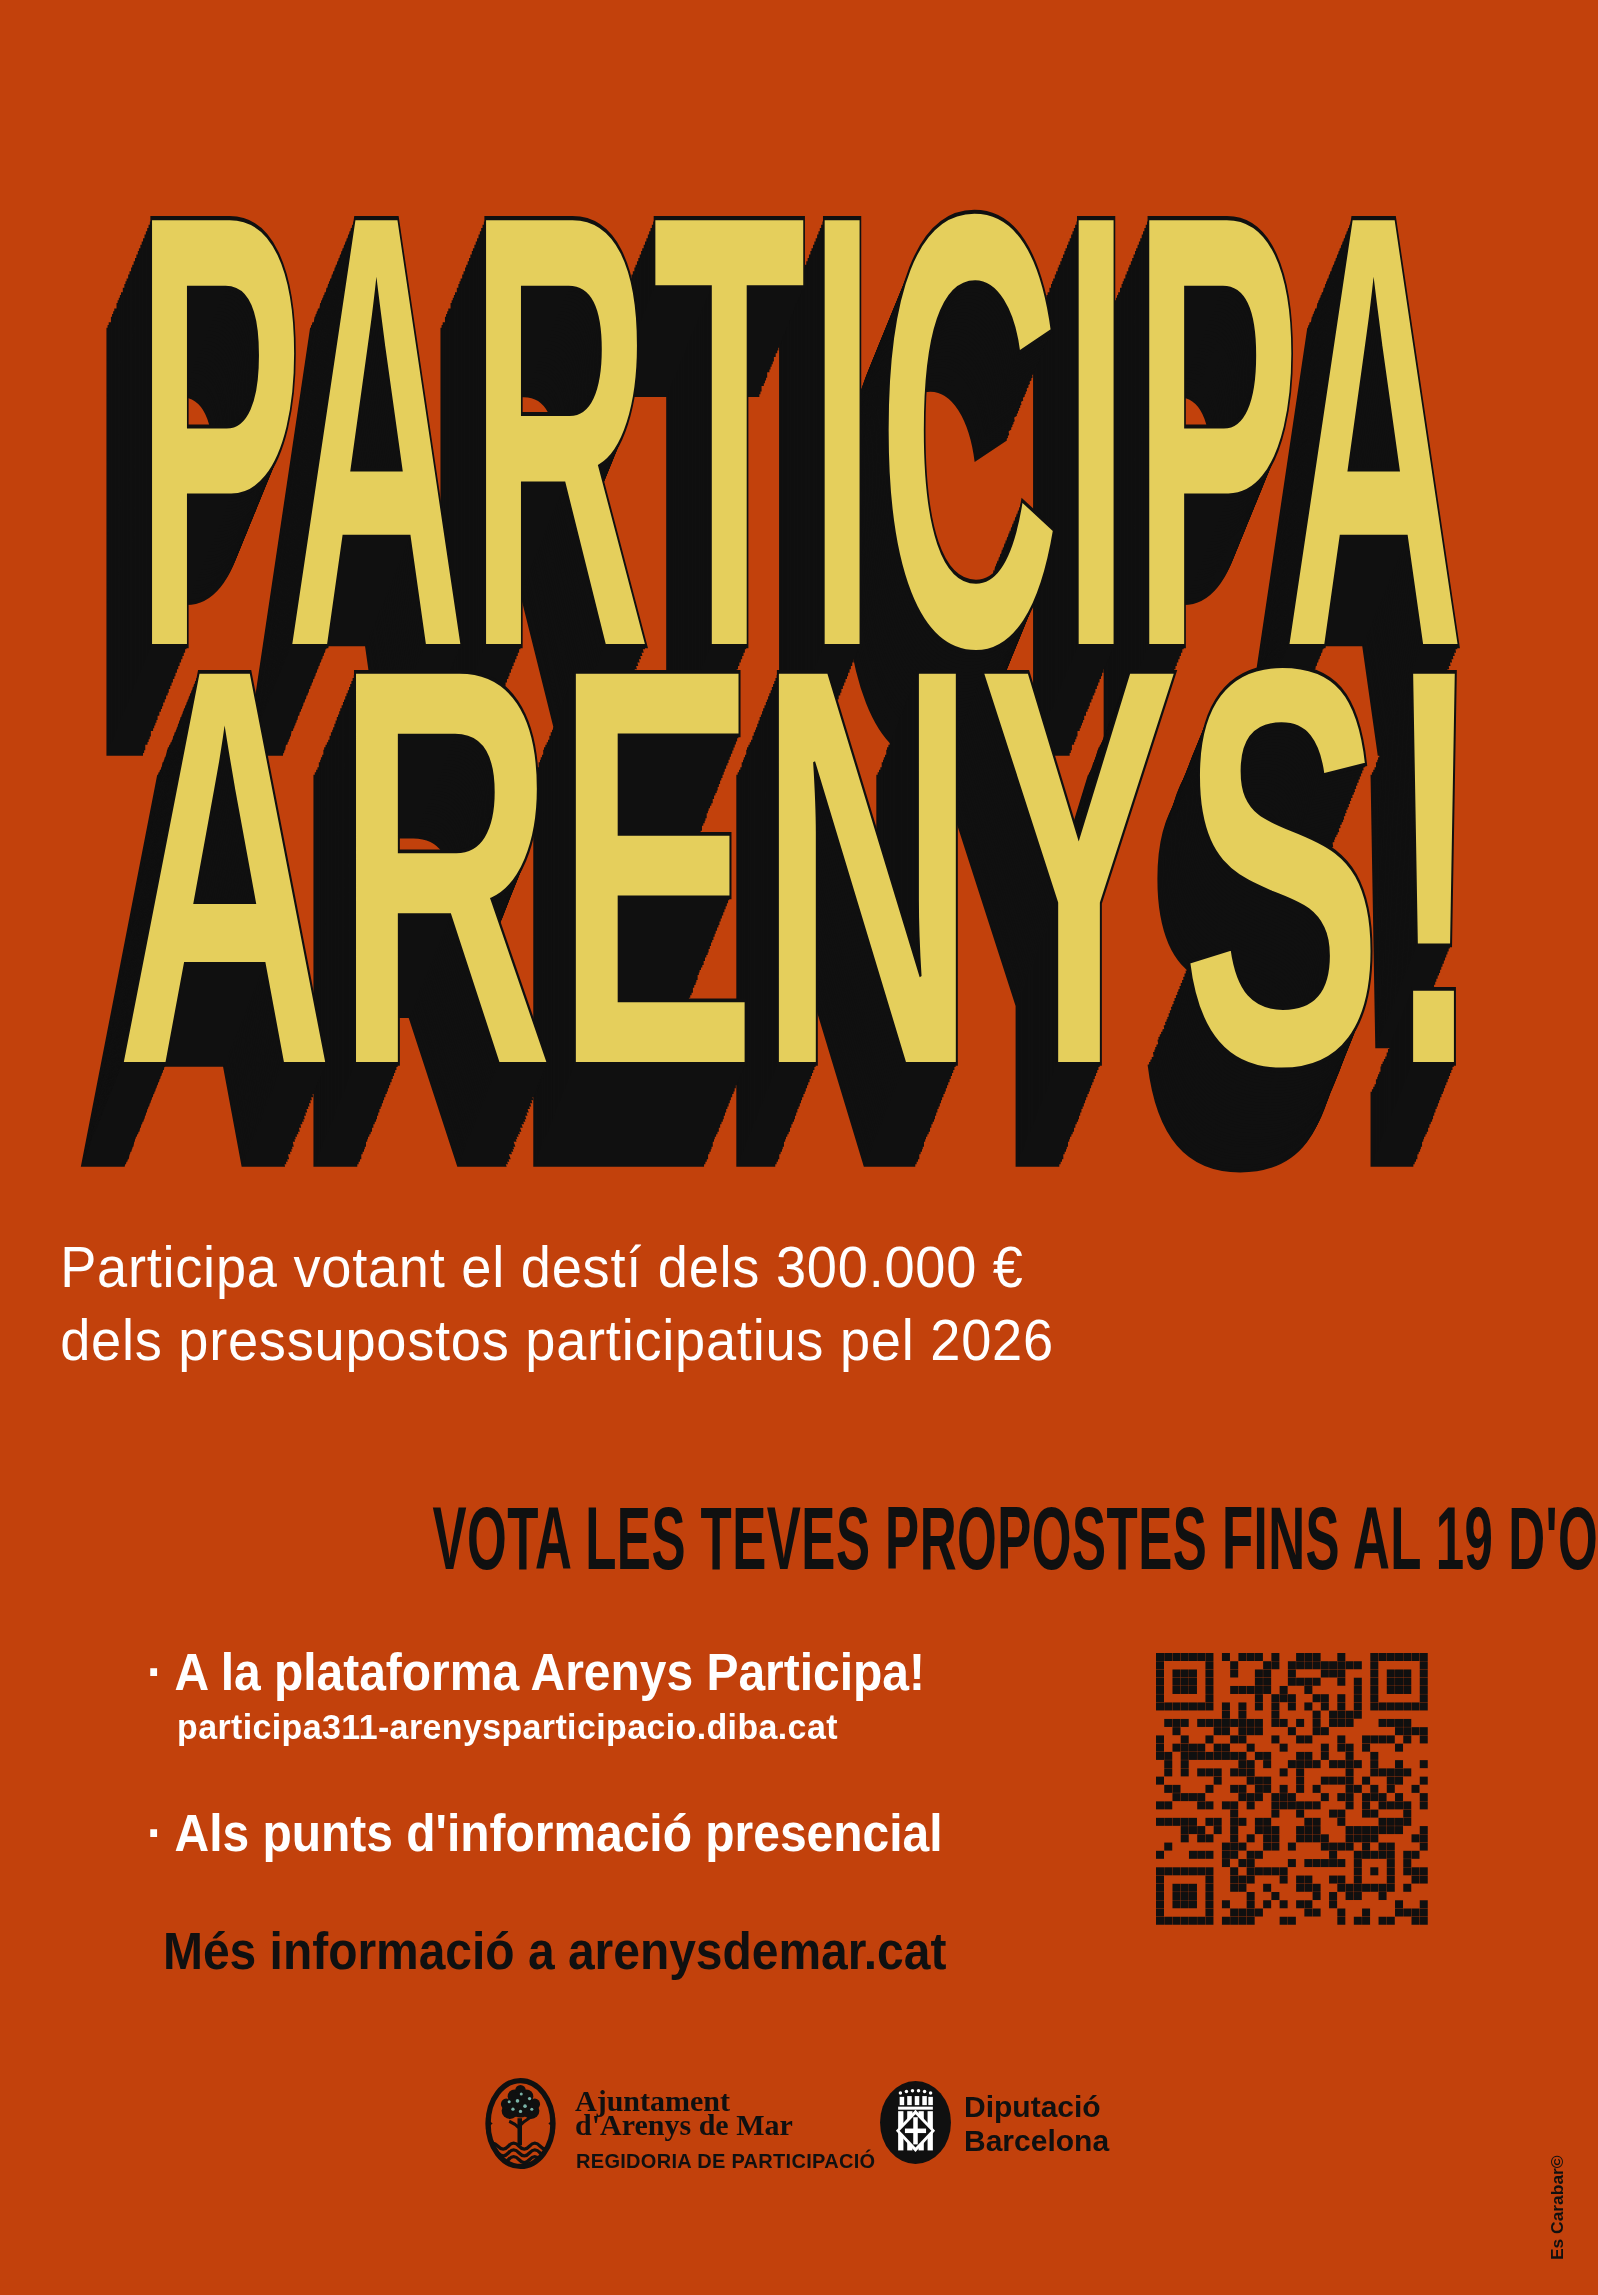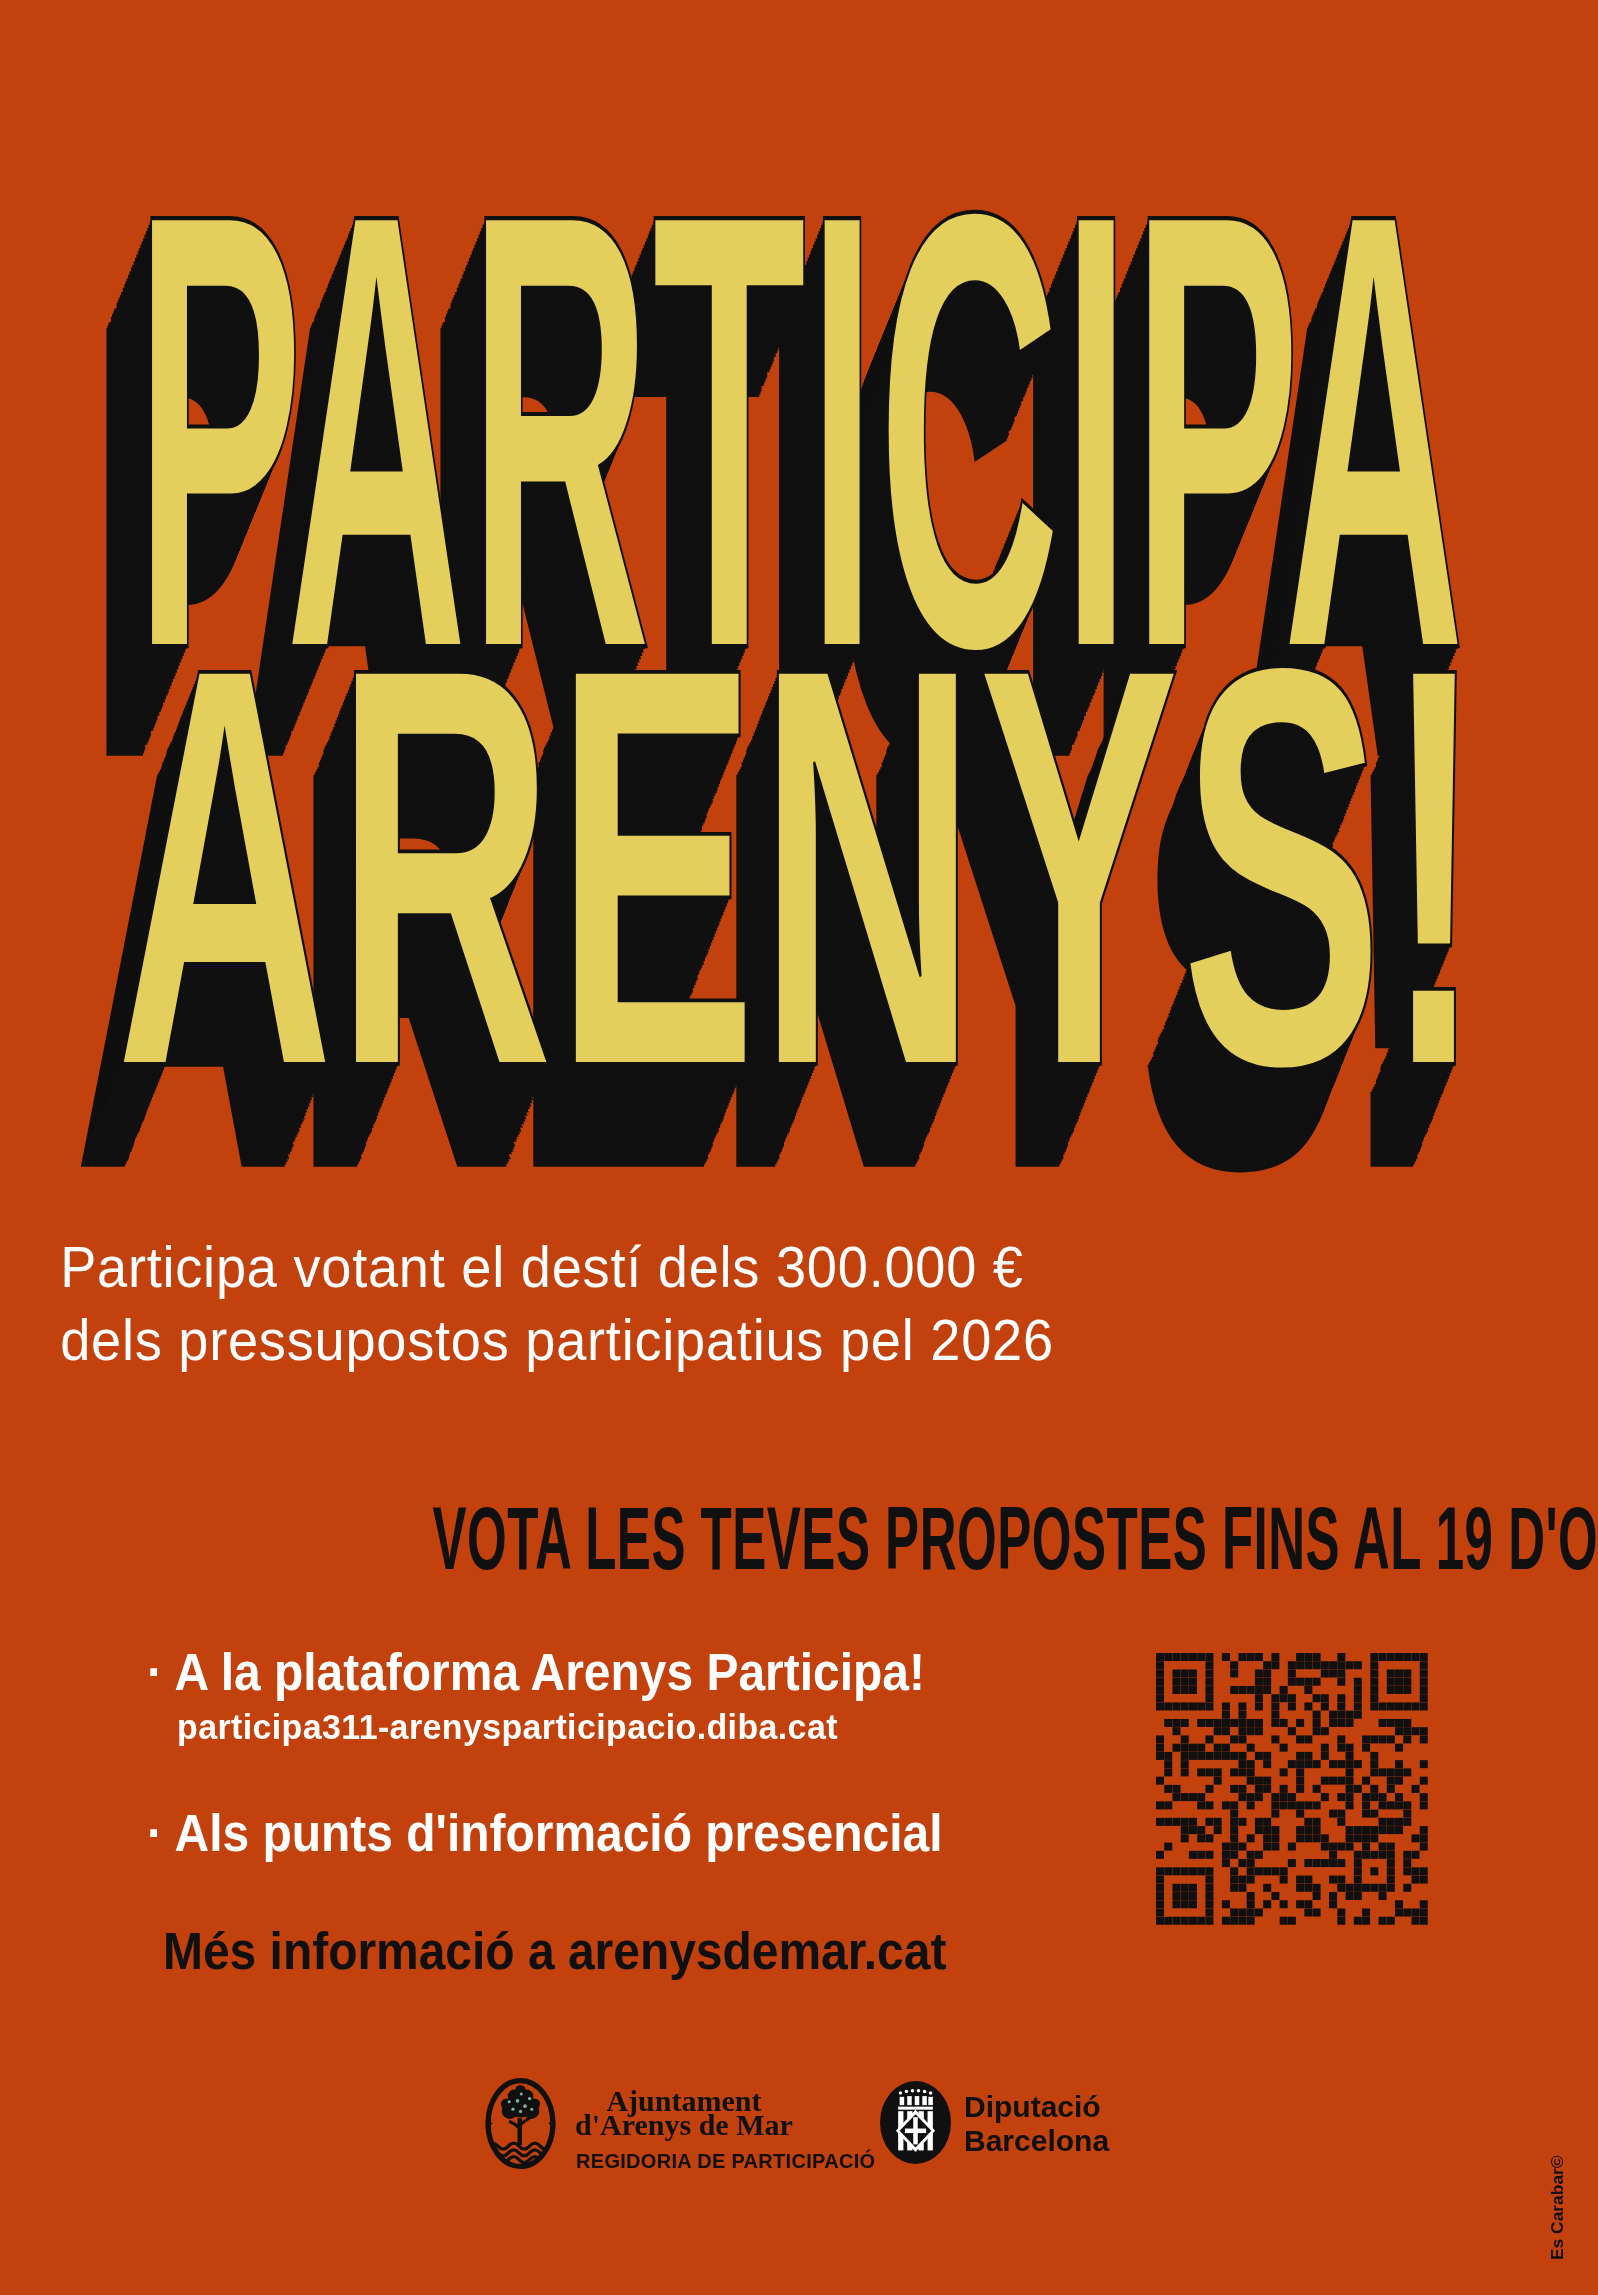--- a/index.html
+++ b/index.html
@@ -47,21 +47,20 @@
   .more-info .squeeze{display:inline-block;transform:scaleX(0.94);transform-origin:0 0;}
   
   #qr{position:absolute;left:1156px;top:1653px;}
   
   .logos{position:absolute;left:0;top:0;width:100%;height:100%;pointer-events:none;}
   #aj-emblem{position:absolute;left:484px;top:2076px;}
   .aj-text{
     position:absolute;left:575px;top:2089px;color:#101010;
     font-family:"Liberation Serif",serif;font-size:30px;line-height:24px;font-weight:bold;
     white-space:nowrap;
-    text-align:center;
   }
   .aj-sub{
     position:absolute;left:576px;top:2150px;color:#101010;font-weight:bold;font-size:20px;
     letter-spacing:0.3px;white-space:nowrap;
   }
   #dp-emblem{position:absolute;left:880px;top:2081px;}
   .dp-text{
     position:absolute;left:964px;top:2090px;color:#101010;font-weight:bold;
     font-size:30px;line-height:34px;white-space:nowrap;
   }

